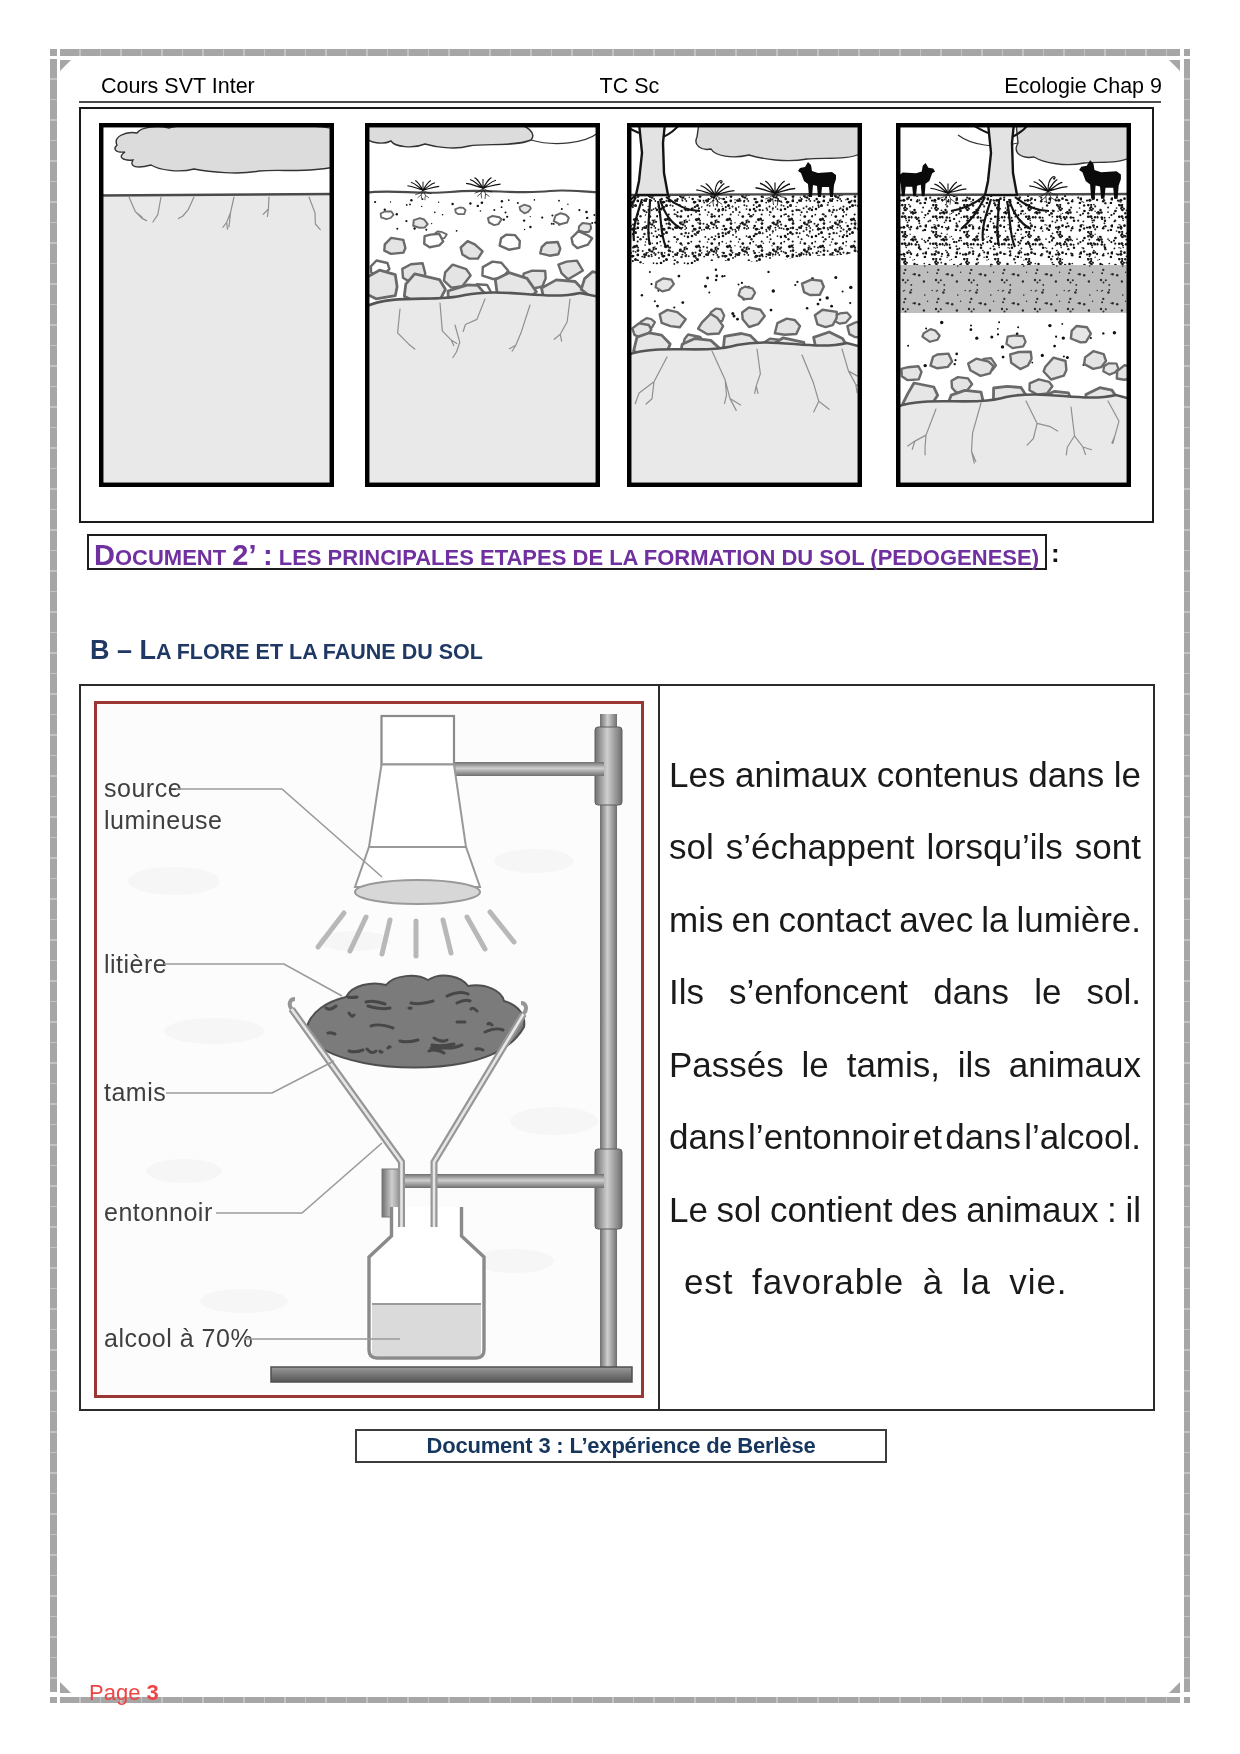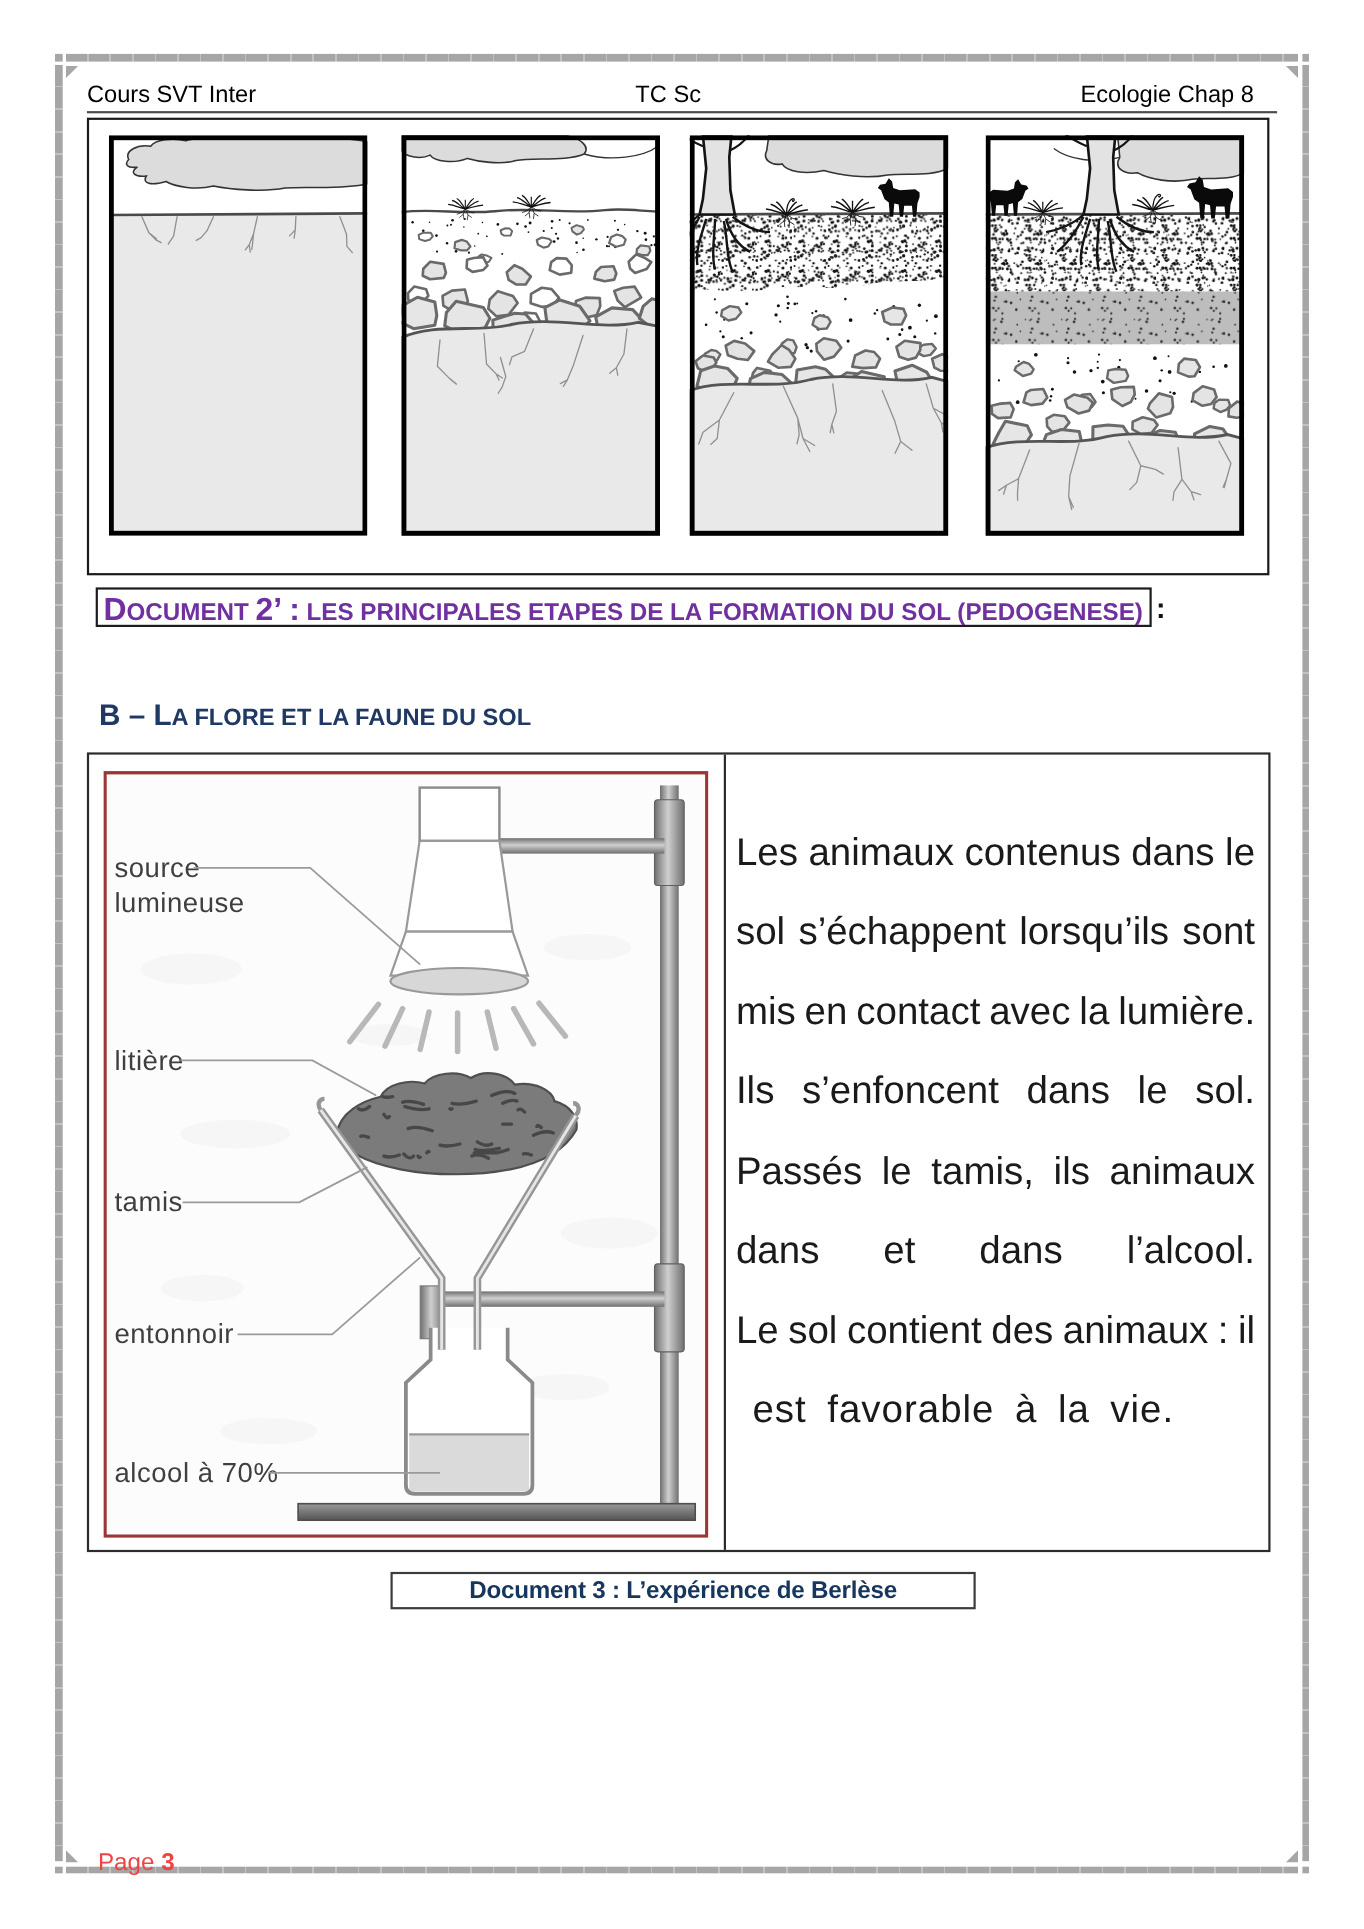--- a/index.html
+++ b/index.html
@@ -1,21 +1,21 @@
 <!DOCTYPE html>
 <html lang="fr"><head><meta charset="utf-8"><title>page</title>
 <style>
 html,body{margin:0;padding:0;background:#fff;}
 #page{position:relative;width:1240px;height:1754px;background:#fff;overflow:hidden;
   font-family:"Liberation Sans",sans-serif;}
 .bar{position:absolute;background:repeating-linear-gradient(90deg,#a6a6a6 0 19px,#c2c2c2 19px 20.5px);}
 .barv{position:absolute;background:repeating-linear-gradient(180deg,#a6a6a6 0 19px,#c2c2c2 19px 20.5px);}
 .sq{position:absolute;width:6.5px;height:6.5px;background:#a6a6a6;}
 .panel{position:absolute;top:123px;}
-#hdr{position:absolute;top:74px;left:79px;width:1061px;font-size:21.5px;color:#000;}
+#hdr{position:absolute;top:74px;left:101px;width:1061px;font-size:21.5px;color:#000;}
 #hdrline{position:absolute;left:79px;top:101px;width:1082px;height:2px;background:#4d4d4d;}
 #figbox{position:absolute;left:79px;top:107px;width:1071px;height:412px;border:2px solid #1a1a1a;background:#fff;}
 #doc2{position:absolute;left:87px;top:534px;height:29px;border:2px solid #1c1c1c;background:#fff;
   color:#7030a0;font-weight:bold;white-space:nowrap;padding:3px 6px 0 5px;}
 #doc2 .b{font-size:29px;line-height:32px;}
 #doc2 .s{font-size:22px;line-height:32px;letter-spacing:0;margin-top:39px;}
 #doc2after{position:absolute;left:1051px;top:538px;font-size:26px;font-weight:bold;color:#111;}
 #bhead{position:absolute;left:90px;top:635px;color:#1f3864;font-weight:bold;white-space:nowrap;}
 #bhead .b{font-size:27px;}
 #bhead .s{font-size:21.5px;}
@@ -40,21 +40,21 @@
   <div class="sq" style="left:1183.5px;top:49px;"></div>
   <div class="sq" style="left:50px;top:1696.5px;"></div>
   <div class="sq" style="left:1183.5px;top:1696.5px;"></div>
   <div class="tri" style="left:60px;top:60px;border-left:11px solid #a6a6a6;border-bottom:11px solid transparent;"></div>
   <div class="tri" style="left:1169px;top:60px;border-right:11px solid #a6a6a6;border-bottom:11px solid transparent;"></div>
   <div class="tri" style="left:60px;top:1682px;border-left:11px solid #a6a6a6;border-top:11px solid transparent;"></div>
   <div class="tri" style="left:1169px;top:1682px;border-right:11px solid #a6a6a6;border-top:11px solid transparent;"></div>
 
   <div id="hdr">
       <span style="float:left">Cours SVT Inter</span>
-      <span style="float:right">Ecologie Chap 8</span>
+      <span style="float:right">Ecologie Chap 9</span>
       <span style="display:block;text-align:center">TC Sc</span>
     </div>
   <div id="hdrline"></div>
 
   <div id="figbox"></div>
   <svg class="panel" style="left:99px" width="235" height="364" viewBox="0 0 235 364">
 <rect width="235" height="364" fill="#fff"></rect>
 <rect x="0" y="72" width="235" height="292" fill="#e9e9e9"></rect>
 <path d="M18,22 C14,14 26,8 38,10 C42,4 58,2 70,5 C80,1 120,1 150,3 C190,1 225,3 235,6 L235,44 C210,50 180,46 160,48 C140,52 110,49 95,46 C80,50 60,47 52,42 C38,46 30,44 34,37 C24,38 18,34 26,29 C16,30 14,26 18,22 Z" fill="#dcdcdc" stroke="#333" stroke-width="1.4"></path>
 <path d="M0,72.5 L235,71" stroke="#4a4a4a" stroke-width="2.4" fill="none"></path>
@@ -634,20 +634,21 @@
         </div>
         <div class="jrow">
           <span>Passés</span>
           <span>le</span>
           <span>tamis,</span>
           <span>ils</span>
           <span>animaux</span>
         </div>
         <div class="jrow">
           <span>dans</span>
+          <span>l’entonnoir</span>
           <span>et</span>
           <span>dans</span>
           <span>l’alcool.</span>
         </div>
         <div class="jrow">
           <span>Le</span>
           <span>sol</span>
           <span>contient</span>
           <span>des</span>
           <span>animaux</span>

